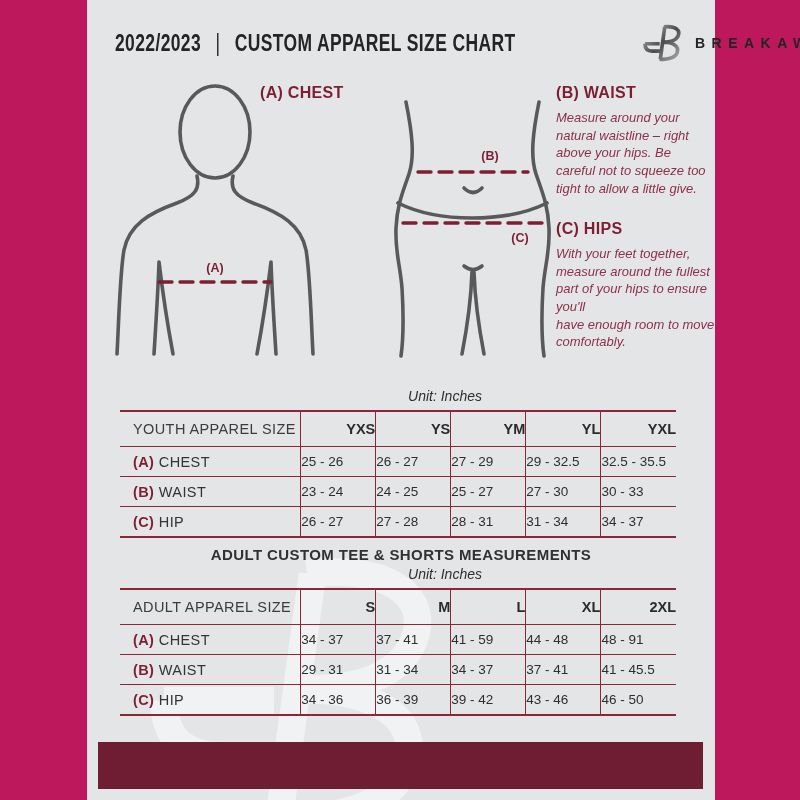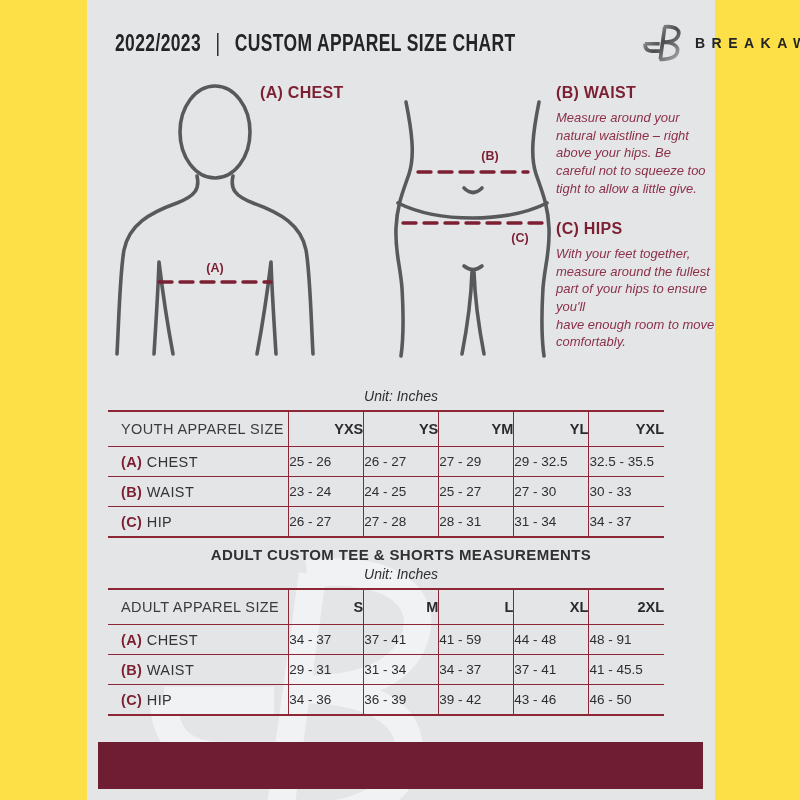--- a/index.html
+++ b/index.html
@@ -1,16 +1,16 @@
 <!DOCTYPE html>
 <html><head>
 <meta charset="utf-8">
 <style>
   html,body{margin:0;padding:0;background:#000;}
-  .canvas{position:relative;width:800px;height:800px;background:#fde047;overflow:hidden;
+  .canvas{position:relative;width:800px;height:800px;background:#be185d;overflow:hidden;
           font-family:"Liberation Sans",sans-serif;-webkit-font-smoothing:antialiased;}
   .doc{position:absolute;left:87px;top:0;width:628px;height:800px;background:#e4e5e7;}
 
   
   .hdr{position:absolute;top:22px;left:0;right:0;height:42px;display:flex;align-items:center;
        justify-content:space-between;padding:0 6px 0 28px;}
   .hdr-title{display:inline-block;transform:scaleX(.76);transform-origin:left center;
        white-space:nowrap;font-weight:700;font-size:23px;color:#232425;letter-spacing:.5px;}
   .hdr-title .sep{font-weight:400;color:#232425;margin:0 12px;}
   .brand{display:flex;align-items:center;gap:9px;}
@@ -29,22 +29,22 @@
   .fig text{fill:#7c1f33;font-weight:700;font-size:12.5px;font-family:"Liberation Sans",sans-serif;}
 
   
   .wm{position:absolute;left:55px;top:552px;opacity:.55;}
   .wm path{fill:none;stroke:#fdfdfe;stroke-width:5;}
 
   
   .tbl-title{position:absolute;left:0;width:628px;text-align:center;font-size:15px;
              font-weight:700;color:#313133;letter-spacing:.4px;}
   .tbl-unit{position:absolute;left:0;width:628px;text-align:center;font-size:14px;
-            font-style:italic;color:#2f2f31;}
-  table.size{position:absolute;left:21px;width:556px;border-collapse:collapse;table-layout:fixed;}
+            font-style:italic;color:#2f2f31;padding-left:44px;}
+  table.size{position:absolute;left:33px;width:556px;border-collapse:collapse;table-layout:fixed;}
   table.size th,table.size td{padding:0;background:transparent;}
   table.size thead th{height:34px;font-size:14.5px;font-weight:700;color:#2b2b2d;
                       text-align:right;border-top:2.5px solid #8c2737;border-bottom:1.6px solid #8c2737;}
   table.size thead th:first-child{font-weight:400;text-align:left;padding-left:13px;
                       color:#3c3c3e;letter-spacing:.4px;}
   table.size tbody td{height:29px;font-size:13.5px;color:#2e2e30;text-align:left;
                       border-bottom:1.6px solid #8c2737;}
   table.size tbody tr:last-child td{border-bottom:2.5px solid #8c2737;}
   table.size th:not(:first-child),table.size td:not(:first-child){border-left:1.6px solid #8c2737;}
   table.size td.lbl{text-align:left;padding-left:13px;font-size:14.5px;color:#343436;

